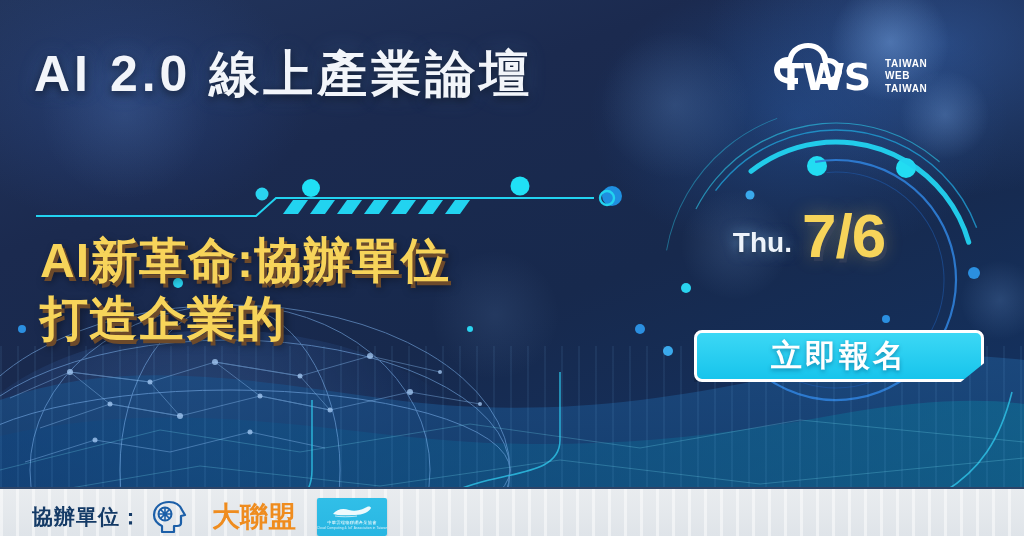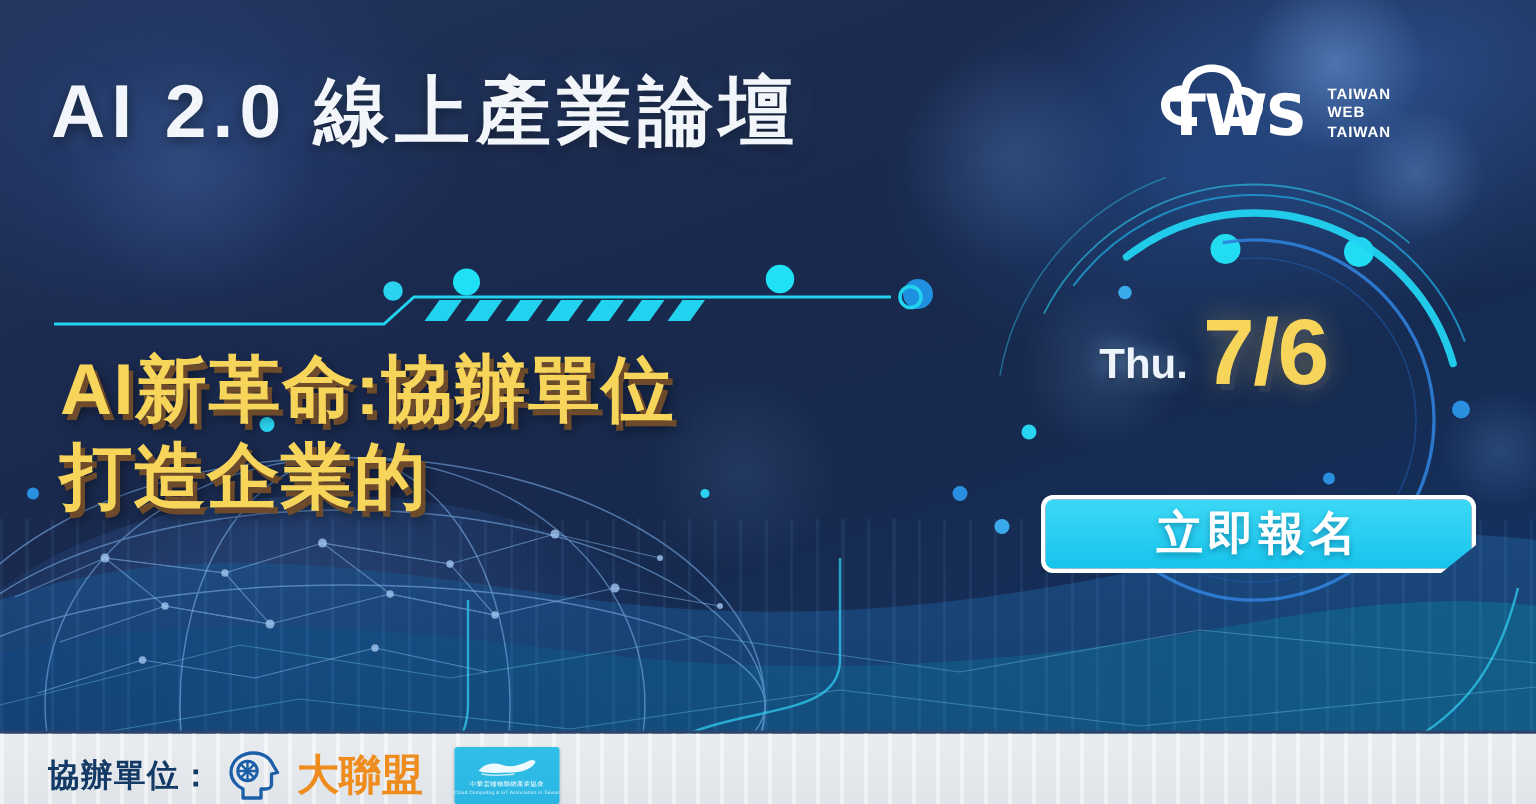--- a/index.html
+++ b/index.html
@@ -96,21 +96,21 @@
     background:linear-gradient(180deg,#e9ecef 0%,#e4e8ec 55%,#dfe4e9 100%);
     border-top:2px solid #2d4468;
     display:flex;align-items:flex-end;
   }
   #footer .fstripes{position:absolute;left:0;top:0;width:1024px;height:49px;
     background:repeating-linear-gradient(90deg,
       rgba(255,255,255,.9) 0px, rgba(255,255,255,.9) 3px,
       rgba(255,255,255,0) 3px, rgba(255,255,255,0) 16px);opacity:.55;}
   #footer .inner{position:relative;display:flex;align-items:center;padding-left:32px;gap:7px;}
   .flabel{color:#143a66;font-size:21px;font-weight:700;letter-spacing:1px;}
-  .allianceword{color:#ef8c1e;font-size:28px;font-weight:700;letter-spacing:0px;margin-left:2px;}
+  .allianceword{color:#ef8c1e;font-size:28px;font-weight:700;letter-spacing:0px;margin-left:16px;}
   .coassoc{
     width:70px;height:38px;margin-left:14px;border-radius:2px;
     background:linear-gradient(180deg,#31bfe8 0%,#29b6e2 100%);
     display:flex;flex-direction:column;align-items:center;justify-content:center;gap:1px;
     box-shadow:0 1px 2px rgba(0,0,0,.2);
   }
   .coassoc .t1{font-size:4.2px;color:#fff;letter-spacing:.3px;line-height:5px;white-space:nowrap;}
   .coassoc .t2{font-size:3.2px;color:#dff4fd;letter-spacing:.15px;line-height:4px;white-space:nowrap;}
 </style>
 </head>

